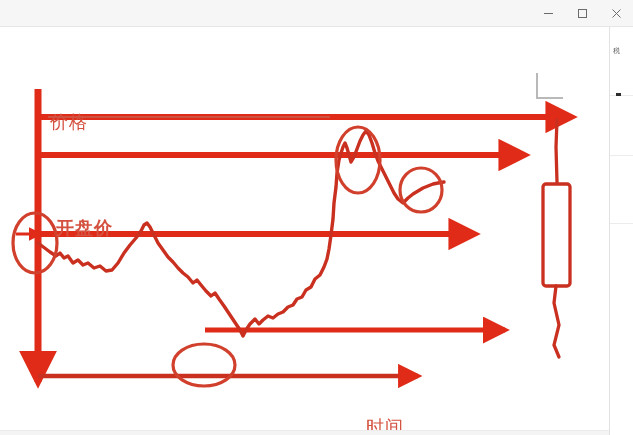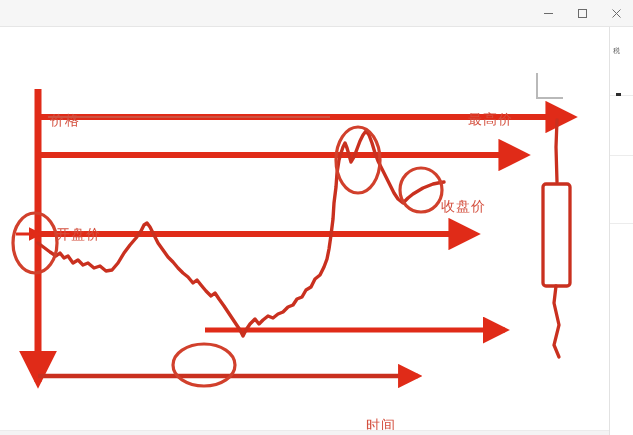--- a/index.html
+++ b/index.html
@@ -101,29 +101,29 @@
     left: 0;
     top: 0;
     display: block;
   }
 
   
   .lbl {
     position: absolute;
     font-family: "DejaVu Sans", "Liberation Sans", sans-serif;
     color: #d4503f;
-    font-size: 14px;
+    font-size: 18px;
     line-height: 1;
     white-space: nowrap;
     letter-spacing: 1px;
     font-weight: 400;
   }
   .lbl-price     { left: 50px;  top: 86px; }
   .lbl-high      { left: 468px; top: 85px; }
-  .lbl-open      { left: 56px;  top: 200px; }
+  .lbl-open      { left: 56px;  top: 192px; font-weight: bold; }
   .lbl-close     { left: 441px; top: 172px; }
   .lbl-low       { left: 507px; top: 338px; }
   .lbl-time      { left: 366px; top: 391px; }
 
   
   .watermark {
     position: absolute;
     left: 451px;
     top: 406px;
     font-family: "DejaVu Sans", "Liberation Sans", sans-serif;
@@ -251,23 +251,21 @@
       <ellipse cx="421" cy="163" rx="21" ry="22" fill="none" stroke="#d1402c" stroke-width="3.2"></ellipse>
 
       <ellipse cx="204" cy="338" rx="31" ry="21" fill="none" stroke="#d1402c" stroke-width="3.2"></ellipse>
 
       <path d="M 557 93 L 556 120 L 557 155" fill="none" stroke="#c9301f" stroke-width="3.3" stroke-linecap="round"></path>
       <rect x="543" y="157" width="27" height="102" rx="3" fill="#ffffff" stroke="#c9301f" stroke-width="3.3"></rect>
       <path d="M 556 259 L 554 276 L 559 298 L 554 318 L 559 330" fill="none" stroke="#c9301f" stroke-width="3.3" stroke-linecap="round"></path>
     </svg>
 
     <div class="lbl lbl-price">价格</div>
-    <div class="lbl lbl-high">最高价</div>
     <div class="lbl lbl-open">开盘价</div>
-    <div class="lbl lbl-close">收盘价</div>
     <div class="lbl lbl-time">时间</div>
 
     <div class="watermark">头条 @炒股小白课堂</div>
 
     <div class="corner-mark"></div>
 
     <div class="page-bottom-edge"></div>
   </div>
 
   <div class="right-strip">

